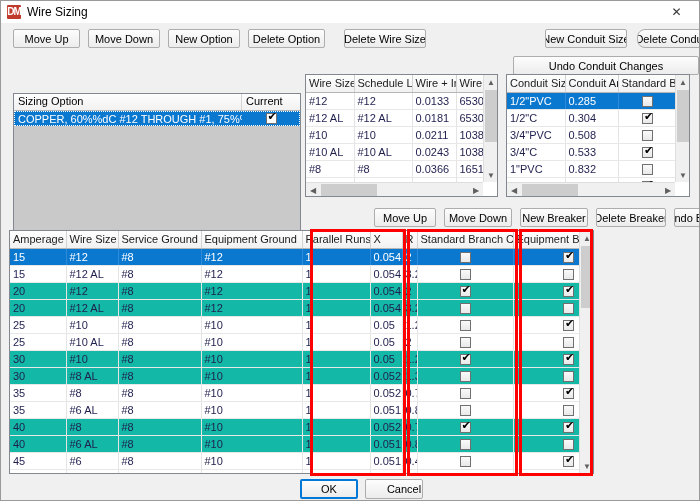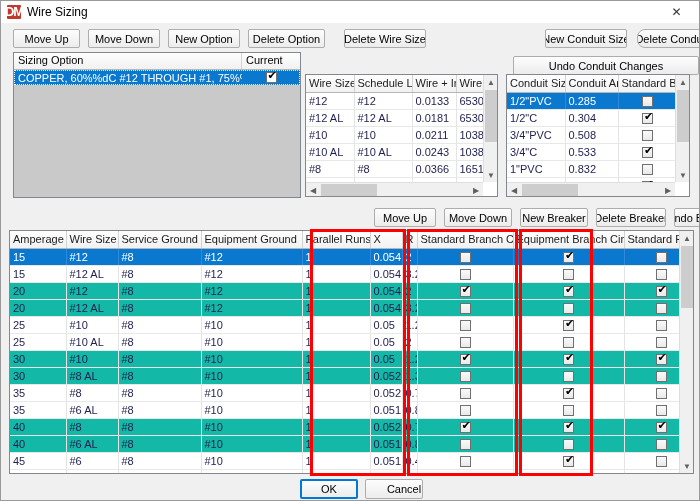--- a/index.html
+++ b/index.html
@@ -26,21 +26,21 @@
     display: flex;
     align-items: center;
     padding-left: 6px;
     border-bottom: 1px solid #ffffff;
   }
   .app-icon {
     width: 14px; height: 14px;
     background: #c0392b;
     border-radius: 1px;
     display: flex; align-items: center; justify-content: center;
-    color: #fff; font-size: 13px; font-weight: bold;
+    color: #fff; font-size: 10px; font-weight: bold;
     letter-spacing: -1px;
     margin-right: 6px;
     flex: 0 0 auto;
   }
   .title-text { font-size: 12px; color: #000; }
   .titlebar-spacer { flex: 1 1 auto; }
   .close-btn {
     width: 45px; height: 22px;
     display: flex; align-items: center; justify-content: center;
     font-size: 12px; color: #333;
@@ -171,20 +171,21 @@
     border: 3px solid #ff0000;
     pointer-events: none;
     z-index: 40;
   }
 
   
   .listarea {
     position: absolute;
     background: #fff;
     border: 1px solid #828790;
+    margin-top: 41px;
   }
   .listhead {
     display: flex;
     height: 17px;
     background: linear-gradient(#fefefe,#f1f1f1);
     border-bottom: 1px solid #b6b6b6;
   }
   .listhead > div {
     padding: 1px 4px;
     border-right: 1px solid #d3d3d3;
@@ -391,21 +392,21 @@
   <div class="panel" style="left:373px; top:207px;">
     <div style="display:flex; gap:8px;">
       <div class="btn" style="width:62px;">Move Up</div>
       <div class="btn" style="width:68px;">Move Down</div>
       <div class="btn" style="width:68px;">New Breaker</div>
       <div class="btn" style="width:70px;">Delete Breaker</div>
       <div class="btn" style="width:100px;">Undo Breaker Changes</div>
     </div>
   </div>
 
-  <div class="grid" style="position:absolute; left:8px; top:229px; width:685px; height:244px;">
+  <div class="grid" style="position:absolute; left:8px; top:229px; width:585px; height:244px;">
     <div style="position:absolute; left:0; top:0; right:14px; bottom:0; overflow:hidden;">
       <table>
         <colgroup>
           <col style="width:56px">
             <col style="width:52px">
             <col style="width:83px">
             <col style="width:101px">
           <col style="width:68px">
             <col style="width:32px">
             <col style="width:15px">

